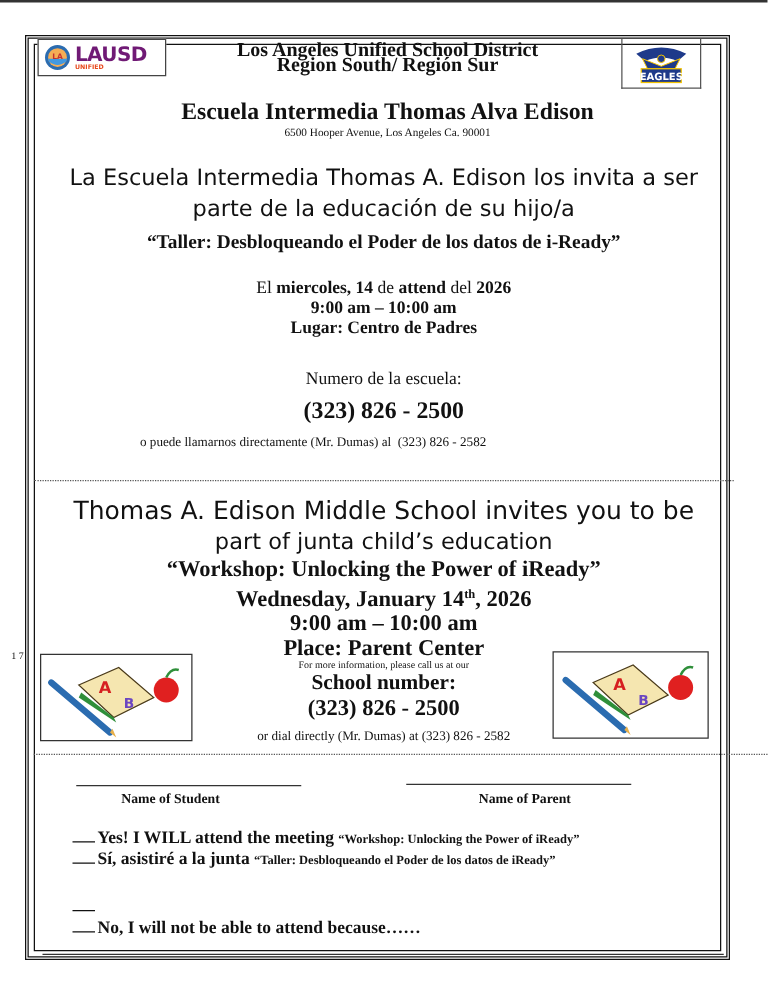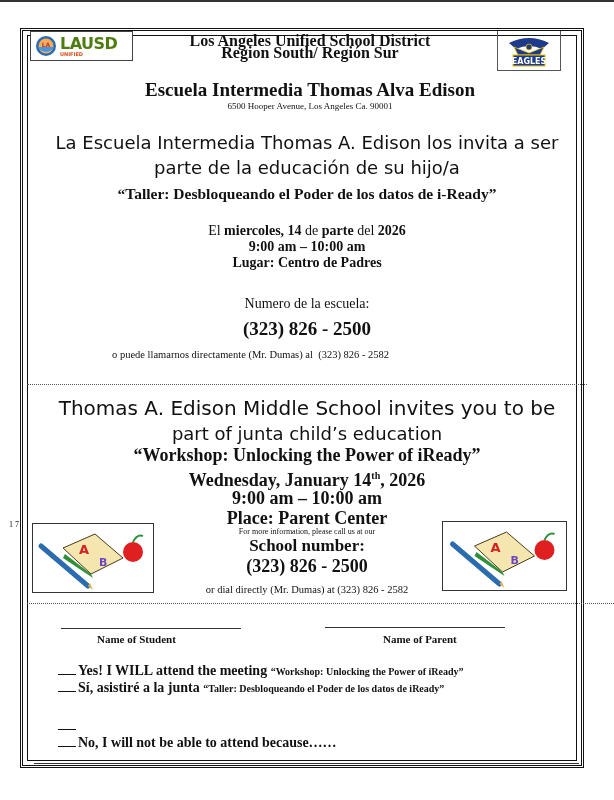--- a/index.html
+++ b/index.html
@@ -31,21 +31,21 @@
 
 <div class="logo-box">
   <svg width="22" height="22" viewBox="0 0 22 22">
     <circle cx="11" cy="11" r="10" fill="#2b6cb0"></circle>
     <circle cx="11" cy="11" r="7.5" fill="#f6ad55"></circle>
     <path d="M3.5 12 L18.5 12 L18 14 Q11 20 4 14 Z" fill="#4299e1"></path>
     <text x="11" y="12" font-size="6" text-anchor="middle" fill="#c53030" font-family="DejaVu Sans" font-weight="bold">LA</text>
   </svg>
   <div style="margin-left:3px;line-height:1;">
     <div style="font-family:'DejaVu Sans',sans-serif;font-weight:bold;font-size:16px;letter-spacing:-0.5px;">
-      <span style="color:#4d7c0f">LAUSD</span>
+      <span style="color:#701a75">LAUSD</span>
     </div>
     <div style="font-family:'DejaVu Sans',sans-serif;font-weight:bold;font-size:5px;color:#e8491d;">UNIFIED</div>
   </div>
 </div>
 
 <div class="eagles-box">
   <svg width="50" height="36" viewBox="0 0 50 36" style="position:absolute;left:6px;top:2px;">
     <path d="M5 10 Q25 0 45 10 L38 16 Q25 10 12 16 Z" fill="#1e3a8a"></path>
     <path d="M10 14 L25 20 L40 14 L36 22 L14 22 Z" fill="#1e3a8a" stroke="#f2c200" stroke-width="0.8"></path>
     <circle cx="25" cy="14" r="3" fill="#1e3a8a" stroke="#f2c200" stroke-width="0.8"></circle>
@@ -57,21 +57,21 @@
 <div class="abs center b" style="left:140px;top:32px;width:340px;font-size:16px;line-height:18px;">Los Angeles Unified School District</div>
 <div class="abs center b" style="left:140px;top:44px;width:340px;font-size:16px;line-height:18px;">Region South/ Región Sur</div>
 <div class="abs center b" style="left:120px;top:79px;width:380px;font-size:19px;line-height:22px;">Escuela Intermedia Thomas Alva Edison</div>
 <div class="abs center" style="left:140px;top:101px;width:340px;font-size:9px;line-height:11px;">6500 Hooper Avenue, Los Angeles Ca. 90001</div>
 
 <div class="abs center comic" style="left:40px;top:131px;width:534px;font-size:18px;line-height:24px;">La Escuela Intermedia Thomas A. Edison los invita a ser</div>
 <div class="abs center comic" style="left:40px;top:156px;width:534px;font-size:18px;line-height:24px;">parte de la educación de su hijo/a</div>
 <div class="abs center b" style="left:40px;top:184px;width:534px;font-size:15.5px;line-height:20px;">“Taller: Desbloqueando el Poder de los datos de i-Ready”</div>
 
 <div class="abs center" style="left:100px;top:223px;width:414px;font-size:14px;line-height:16px;">
-  <span>El </span><b>miercoles, 14</b><span> de </span><b>parte</b><span> del </span><b>2026</b>
+  <span>El </span><b>miercoles, 14</b><span> de </span><b>attend</b><span> del </span><b>2026</b>
 </div>
 <div class="abs center b" style="left:100px;top:239px;width:414px;font-size:14px;line-height:16px;">9:00 am – 10:00 am</div>
 <div class="abs center b" style="left:100px;top:255px;width:414px;font-size:14px;line-height:16px;">Lugar: Centro de Padres</div>
 <div class="abs center" style="left:100px;top:296px;width:414px;font-size:14px;line-height:16px;">Numero de la escuela:</div>
 <div class="abs center b" style="left:100px;top:318px;width:414px;font-size:19px;line-height:22px;">(323) 826 - 2500</div>
 <div class="abs" style="left:112px;top:348px;width:440px;font-size:10.5px;line-height:13px;white-space:pre;">o puede llamarnos directamente (Mr. Dumas) al  (323) 826 - 2582</div>
 
 <div class="dotted" style="left:27px;top:384px;width:560px;"></div>
 
 <div class="abs center comic" style="left:40px;top:396px;width:534px;font-size:20px;line-height:24px;">Thomas A. Edison Middle School invites you to be</div>

